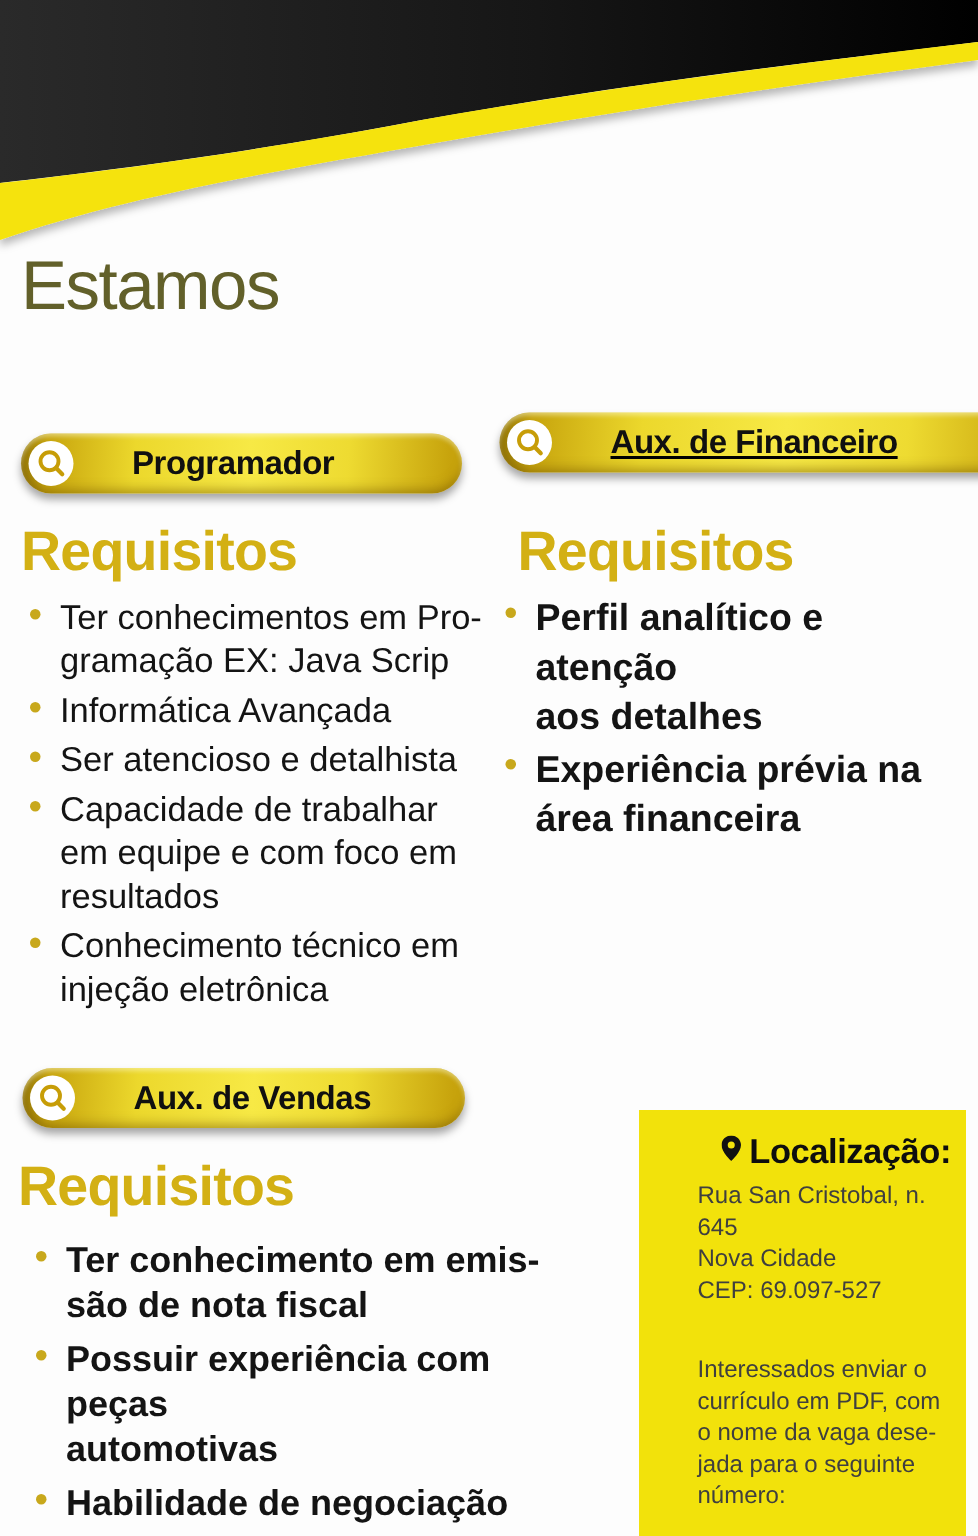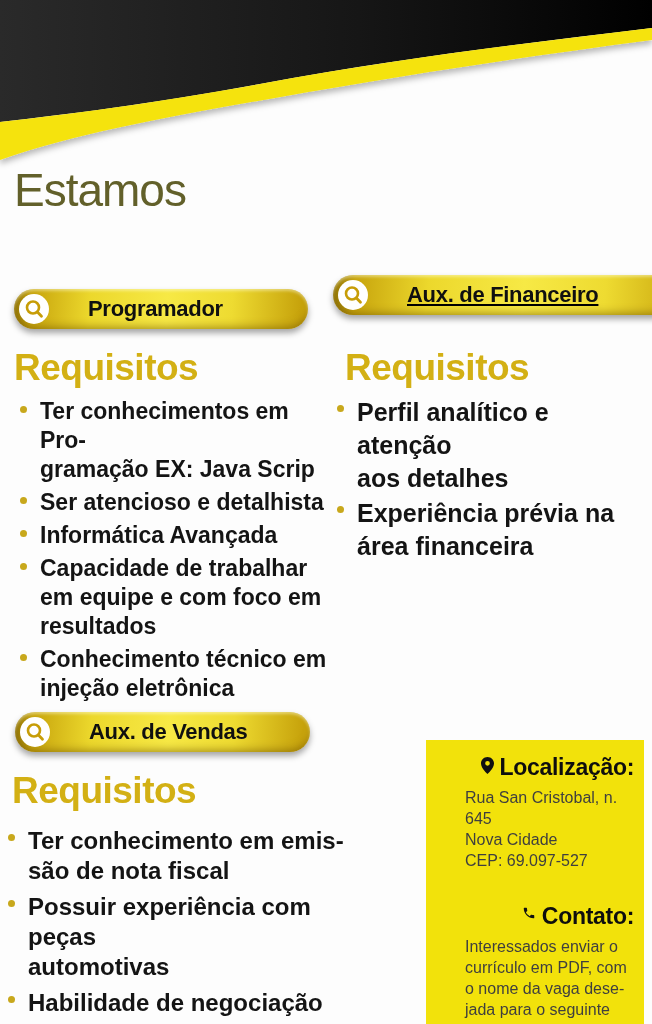--- a/index.html
+++ b/index.html
@@ -43,24 +43,24 @@
   
   ul.req-list { position:absolute; list-style:none; }
   ul.req-list li {
     position:relative; padding-left:20px; white-space:pre-line; color:#141414;
   }
   ul.req-list li::before {
     content:""; position:absolute; left:0; top:9px; width:7px; height:7px;
     border-radius:50%; background:#c8a81c;
   }
   ul.list-prog  { left:20px;  top:397px; width:310px; }
-  ul.list-prog li  { font-size:23px; line-height:29px; font-weight:700; margin-bottom:4px; }
+  ul.list-prog li  { font-size:23px; line-height:29px; font-weight:400; margin-bottom:4px; }
   ul.list-fin   { left:337px; top:396px; width:310px; }
   ul.list-fin li   { font-size:25px; line-height:33px; font-weight:600; margin-bottom:2px; }
-  ul.list-vend  { left:8px;  top:826px; width:370px; }
+  ul.list-vend  { left:24px;  top:826px; width:370px; }
   ul.list-vend li  { font-size:24px; line-height:30px; font-weight:700; margin-bottom:6px; }
   ul.list-vend li::before { top:8px; }
 
   
   .info-box {
     position:absolute; left:426px; top:740px; width:218px; height:284px;
     background:#f2e20b; padding:14px 10px 0 10px;
   }
   .info-heading { display:flex; align-items:flex-start;justify-content:flex-end; }
   .info-heading .ih-icon { flex:0 0 auto; margin:3px 6px 0 2px; }
@@ -104,22 +104,22 @@
         <circle cx="11" cy="10.5" r="6" fill="none" stroke="#c79d07" stroke-width="2.6"></circle>
         <line x1="15.4" y1="15" x2="19.5" y2="19.2" stroke="#c79d07" stroke-width="2.8" stroke-linecap="round"></line>
       </svg>
     </span>
     <span class="label">Programador</span>
   </div>
   <div class="req-title" style="left:14px; top:347px;">Requisitos</div>
   <ul class="req-list list-prog">
     <li>Ter conhecimentos em Pro-
 gramação EX: Java Scrip</li>
+    <li>Informática Avançada</li>
     <li>Ser atencioso e detalhista</li>
-    <li>Informática Avançada</li>
     <li>Capacidade de trabalhar
 em equipe e com foco em
 resultados</li>
     <li>Conhecimento técnico em
 injeção eletrônica</li>
   </ul>
 
   <div class="badge" style="left:333px; top:275px; width:367px;text-decoration:underline;">
     <span class="glass">
       <svg width="24" height="24" viewBox="0 0 24 24">
@@ -167,28 +167,20 @@
           </svg>
         </span>
         <span class="ih-text">Localização:</span>
       </div>
       <div class="info-body">Rua San Cristobal, n. 645
 Nova Cidade
 CEP: 69.097-527</div>
     </div>
 
     <div class="info-section contact">
-      <div class="info-heading">
-        <span class="ih-icon">
-          <svg width="14" height="14" viewBox="0 0 24 24">
-            <path fill="#111111" d="M6.62 10.79c1.44 2.83 3.76 5.14 6.59 6.59l2.2-2.2c.27-.27.67-.36 1.02-.24 1.12.37 2.33.57 3.57.57.55 0 1 .45 1 1V20c0 .55-.45 1-1 1-9.39 0-17-7.61-17-17 0-.55.45-1 1-1h3.5c.55 0 1 .45 1 1 0 1.25.2 2.45.57 3.57.11.35.03.74-.25 1.02l-2.2 2.2z"></path>
-          </svg>
-        </span>
-        <span class="ih-text">Contato:</span>
-      </div>
       <div class="info-body">Interessados enviar o
 currículo em PDF, com
 o nome da vaga dese-
 jada para o seguinte
 número:</div>
     </div>
 
   </div>
 
 </div>

